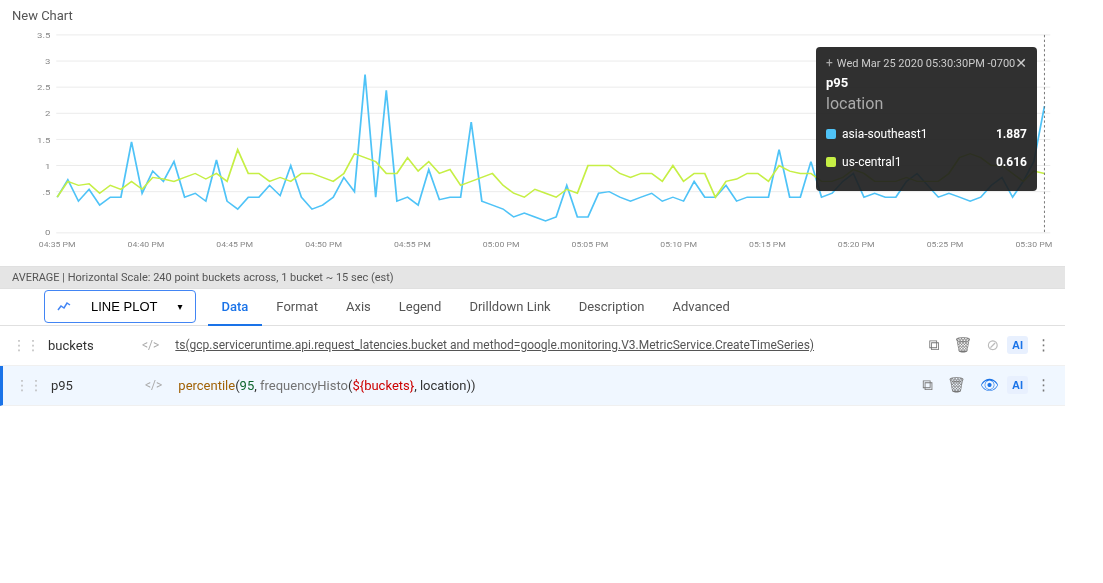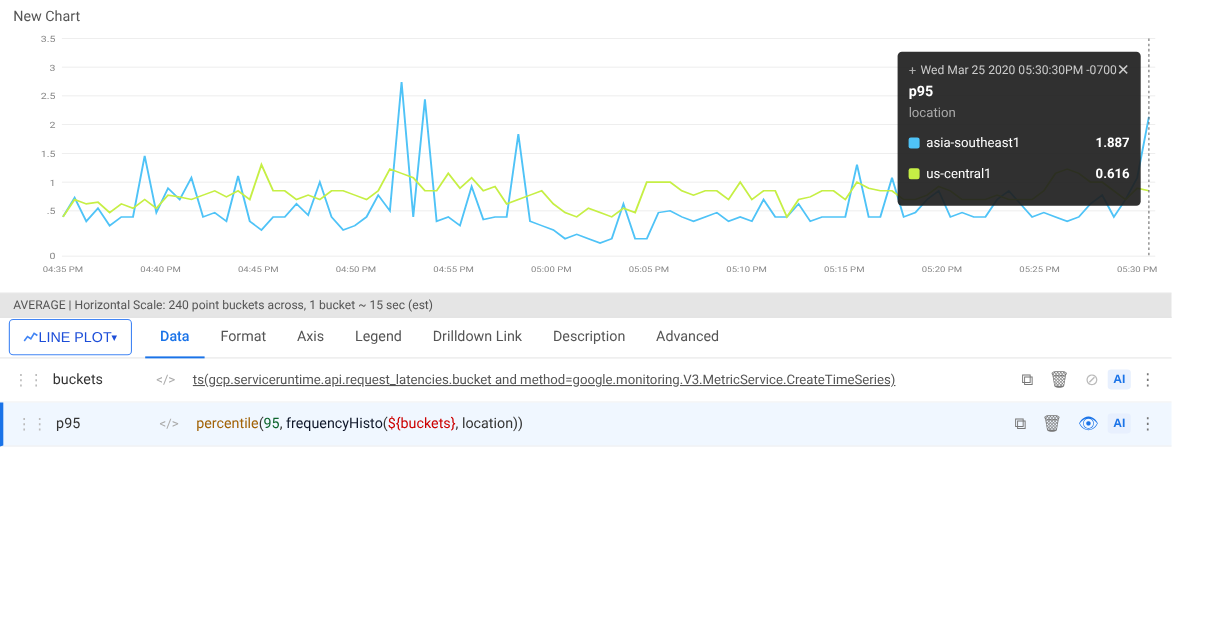--- a/index.html
+++ b/index.html
@@ -24,35 +24,35 @@
       border-radius: 4px;
       padding: 8px 10px;
       font-size: 12px;
       min-width: 220px;
       z-index: 10;
     }
     .tooltip-header { display: flex; align-items: center; justify-content: space-between; margin-bottom: 4px; }
     .tooltip-header-text { font-size: 11px; color: #ccc; }
     .tooltip-close { cursor: pointer; color: #ccc; font-size: 14px; }
     .tooltip-p95 { font-weight: bold; margin-bottom: 4px; font-size: 13px; }
-    .tooltip-location { font-size: 12px; color: #aaa; margin-bottom: 6px; }
+    .tooltip-location { font-size: 16px; color: #aaa; margin-bottom: 6px; }
     .tooltip-row { display: flex; align-items: center; justify-content: space-between; margin: 14px 0; }
     .tooltip-dot { width: 10px; height: 10px; border-radius: 2px; margin-right: 6px; flex-shrink: 0; }
     .tooltip-label { flex: 1; font-size: 12px; }
     .tooltip-value { font-size: 12px; font-weight: bold; margin-left: 10px; }
 
     .status-bar { padding: 4px 12px; font-size: 11px; color: #555; border-bottom: 1px solid #e0e0e0; background: #e5e5e5; display: flex; align-items: center; gap: 6px; }
 
     .tabs-bar { display: flex; align-items: center; border-bottom: 1px solid #e0e0e0; background: #fff; padding: 0 8px; }
 
     .chart-type-btn {
-      display: flex; align-items: center; gap: 0;
+      display: flex; align-items: center; gap: 20px;
       padding: 8px 12px; font-size: 13px; font-weight: 500;
-      border: 1px solid #4285f4; border-radius: 4px; background: #fff; color: #1d4ed8;
-      margin-right: 12px; cursor: pointer; white-space: nowrap;
+      border: 1px solid #4285f4; border-radius: 4px; background: #fff; color: #000000;
+      margin-right: 12px; cursor: pointer; white-space: nowrap; margin-left: 36px;
     }
     .chart-type-btn svg { width: 14px; height: 14px; }
 
     .tab {
       padding: 10px 14px; font-size: 13px; cursor: pointer; color: #555;
       border-bottom: 2px solid transparent; margin-bottom: -1px;
       white-space: nowrap;
     }
     .tab.active { color: #1a73e8; border-bottom-color: #1a73e8; font-weight: 500; }
 
@@ -189,21 +189,21 @@
         <button class="row-action-btn ai">AI</button>
         <button class="row-action-btn">⋮</button>
       </div>
     </div>
 
     <div class="data-row highlighted">
       <span class="drag-handle">⋮⋮</span>
       <span class="row-label">p95</span>
       <span class="code-icon">&lt;/&gt;</span>
       <span class="formula-text">
-        <span style="color:#a16207;">percentile</span><span>(</span><span style="color:#0d652d;">95</span><span>, </span><span style="color:#0f172a;text-align:right;">frequencyHisto</span><span>(</span><span style="color:#c00;">${buckets}</span><span>, location))</span>
+        <span style="color:#a16207;">percentile</span><span>(</span><span style="color:#0d652d;">95</span><span>, </span><span style="color:#737373;text-align:right;">frequencyHisto</span><span>(</span><span style="color:#c00;">${buckets}</span><span>, location))</span>
       </span>
       <div class="row-actions">
         <button class="row-action-btn">⧉</button>
         <button class="row-action-btn">🗑</button>
         <button class="row-action-btn" style="color:#1a73e8;">👁</button>
         <button class="row-action-btn ai">AI</button>
         <button class="row-action-btn">⋮</button>
       </div>
     </div>
   </div>

